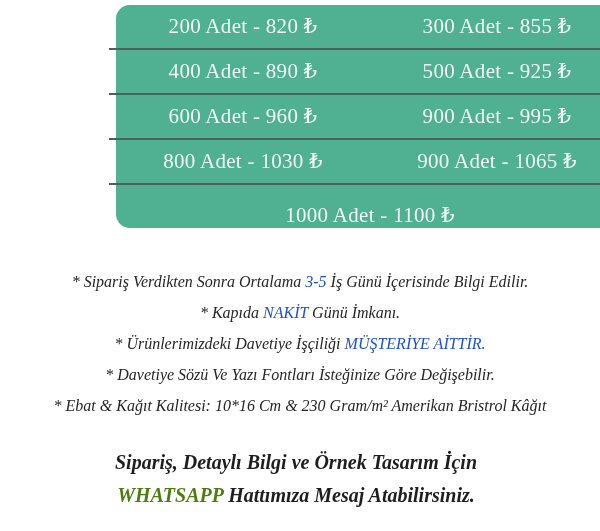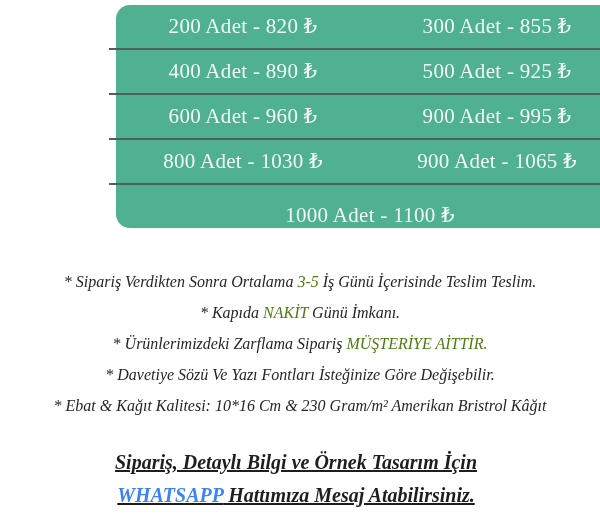--- a/index.html
+++ b/index.html
@@ -51,35 +51,35 @@
     text-align: center;
     font-style: italic;
     font-size: 16px;
     color: #262626;
   }
   .note-line {
     margin: 0 0 11px 0;
     line-height: 20px;
     white-space: nowrap;
   }
-  .red { color: #4d7c0f; }
+  .red { color: #1d4ed8; }
   
   .cta {
     position: absolute;
     top: 450px;
     left: 0;
     width: 600px;
     text-align: center;
     font-style: italic;
     font-weight: 600;
     font-size: 20px;
     color: #1E1E1E;
   }
-  .cta p { margin: 0 8px 9px 0; line-height: 24px; white-space: nowrap; text-decoration: underline; }
-  .green { color: #3b82f6; }
+  .cta p { margin: 0 8px 9px 0; line-height: 24px; white-space: nowrap; }
+  .green { color: #4d7c0f; }
 </style>
 </head>
 <body>
 
 <div class="page">
 
   <div class="price-table">
     <div class="p-row first">
       <div class="p-cell">200 Adet - 820 ₺</div>
       <div class="p-cell">300 Adet - 855 ₺</div>
@@ -99,23 +99,23 @@
       <div class="p-cell">800 Adet - 1030 ₺</div>
       <div class="p-cell">900 Adet - 1065 ₺</div>
     </div>
     <div class="divider"></div>
     <div class="p-row last">
       <div class="p-cell">1000 Adet - 1100 ₺</div>
     </div>
   </div>
 
   <div class="notes">
-    <p class="note-line"><span>* Sipariş Verdikten Sonra Ortalama </span><span class="red">3-5</span><span> İş Günü İçerisinde Teslim Teslim.</span></p>
+    <p class="note-line"><span>* Sipariş Verdikten Sonra Ortalama </span><span class="red">3-5</span><span> İş Günü İçerisinde Bilgi Edilir.</span></p>
     <p class="note-line"><span>* Kapıda </span><span class="red">NAKİT</span><span> Günü İmkanı.</span></p>
-    <p class="note-line"><span>* Ürünlerimizdeki Zarflama Sipariş </span><span class="red">MÜŞTERİYE AİTTİR.</span></p>
+    <p class="note-line"><span>* Ürünlerimizdeki Davetiye İşçiliği </span><span class="red">MÜŞTERİYE AİTTİR.</span></p>
     <p class="note-line">* Davetiye Sözü Ve Yazı Fontları İsteğinize Göre Değişebilir.</p>
     <p class="note-line">* Ebat &amp; Kağıt Kalitesi: 10*16 Cm &amp; 230 Gram/m² Amerikan Bristrol Kâğıt</p>
   </div>
 
   <div class="cta">
     <p>Sipariş, Detaylı Bilgi ve Örnek Tasarım İçin</p>
     <p><span class="green">WHATSAPP</span><span> Hattımıza Mesaj Atabilirsiniz.</span></p>
   </div>
 
 </div>

